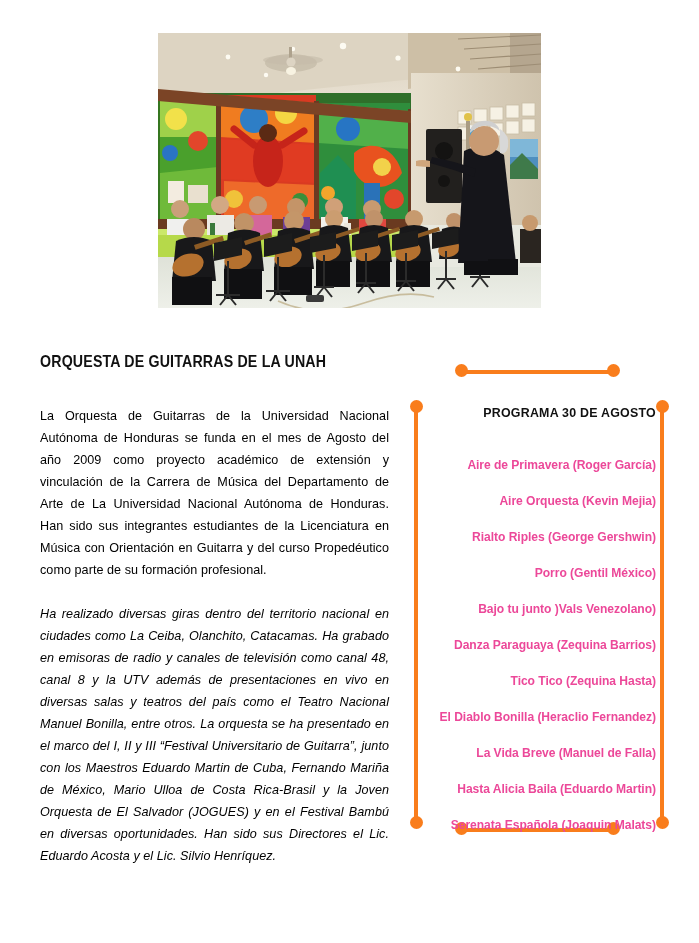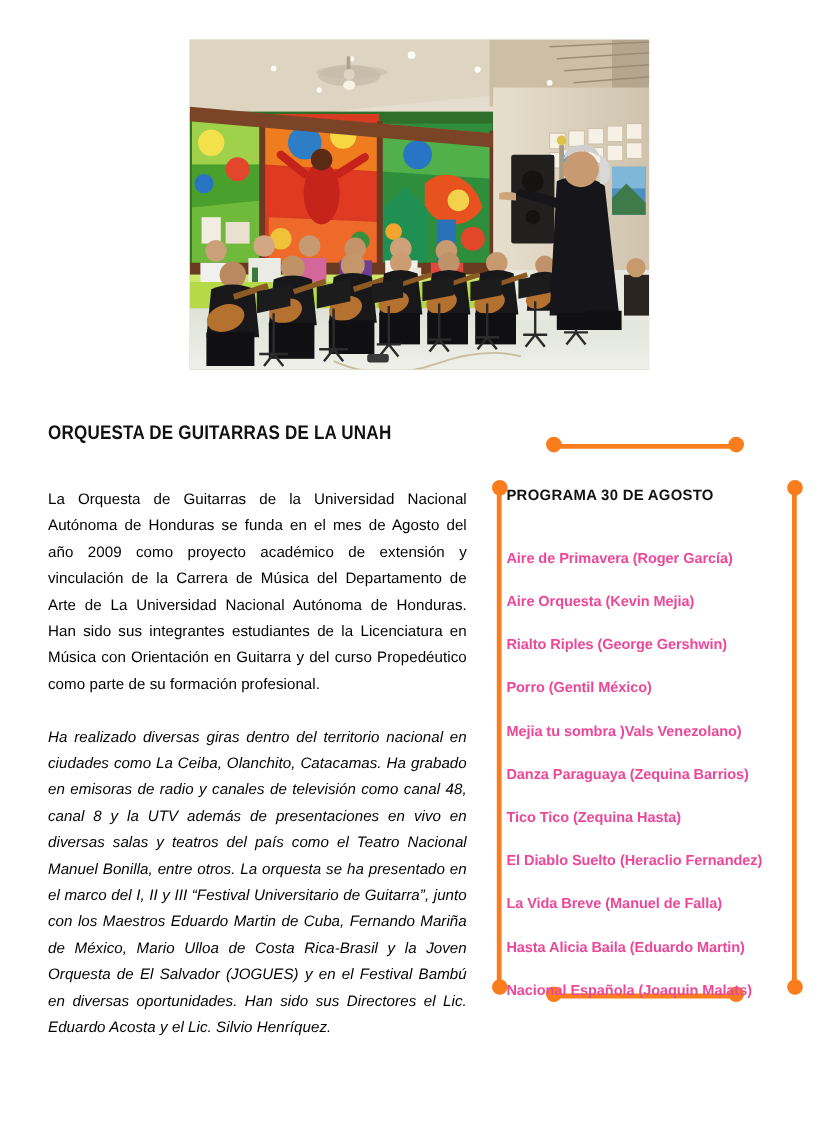--- a/index.html
+++ b/index.html
@@ -98,21 +98,21 @@
   .dot.vtl { left: -0.5px;  top: 36px;  }
   .dot.vtr { left: 245.5px; top: 36px;  }
   .dot.vbl { left: -0.5px;  top: 452px; }
   .dot.vbr { left: 245.5px; top: 452px; }
 
   .program-inner {
     position: absolute;
     left: 12px;
     top: 42px;
     width: 234px;
-    text-align: left;
+    text-align: right;
   }
   .program-heading {
     font-size: 12.4px;
     font-weight: bold;
     letter-spacing: 0.25px;
     color: #111111;
     margin: 0 0 38px 0;
     white-space: nowrap;
   }
   .program-item {
@@ -377,21 +377,21 @@
   <div class="dot vbl"></div>
   <div class="dot vbr"></div>
 
   <div class="program-inner">
     <div class="program-heading">PROGRAMA 30 DE AGOSTO</div>
 
     <div class="program-item">Aire de Primavera (Roger García)</div>
     <div class="program-item">Aire Orquesta (Kevin Mejia)</div>
     <div class="program-item">Rialto Riples (George Gershwin)</div>
     <div class="program-item">Porro (Gentil México)</div>
-    <div class="program-item">Mejia tu sombra )Vals Venezolano)</div>
+    <div class="program-item">Bajo tu junto )Vals Venezolano)</div>
     <div class="program-item">Danza Paraguaya (Zequina Barrios)</div>
     <div class="program-item">Tico Tico (Zequina Hasta)</div>
-    <div class="program-item">El Diablo Suelto (Heraclio Fernandez)</div>
+    <div class="program-item">El Diablo Bonilla (Heraclio Fernandez)</div>
     <div class="program-item">La Vida Breve (Manuel de Falla)</div>
     <div class="program-item">Hasta Alicia Baila (Eduardo Martin)</div>
-    <div class="program-item">Nacional Española (Joaquin Malats)</div>
+    <div class="program-item">Serenata Española (Joaquin Malats)</div>
   </div>
 </div>
 
 </body></html>

